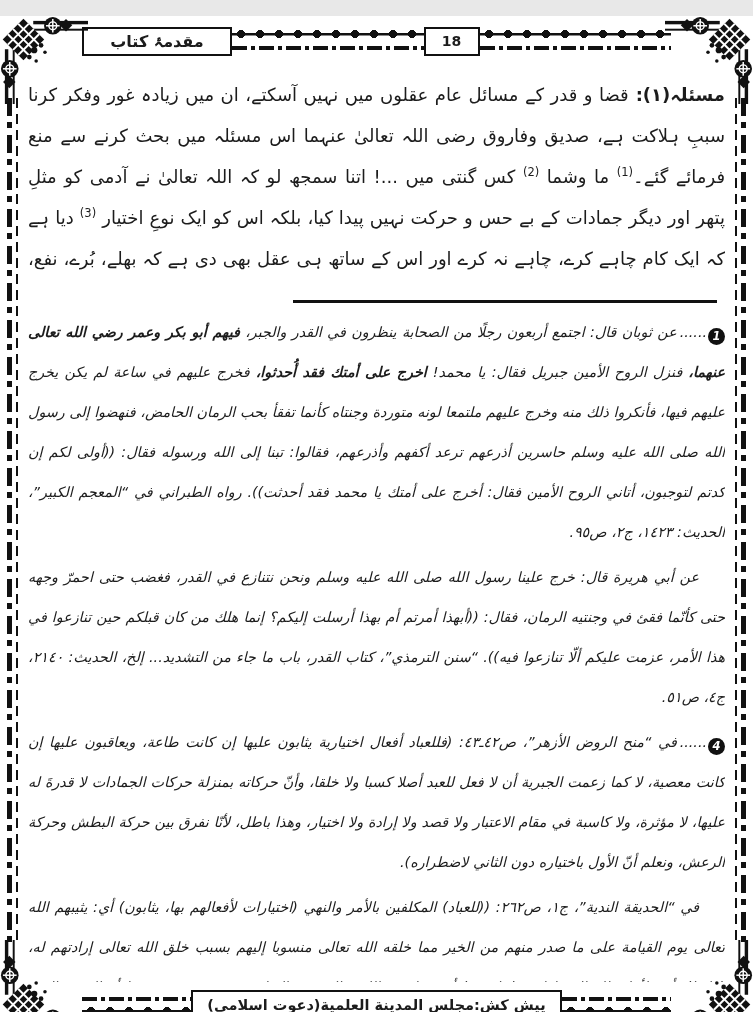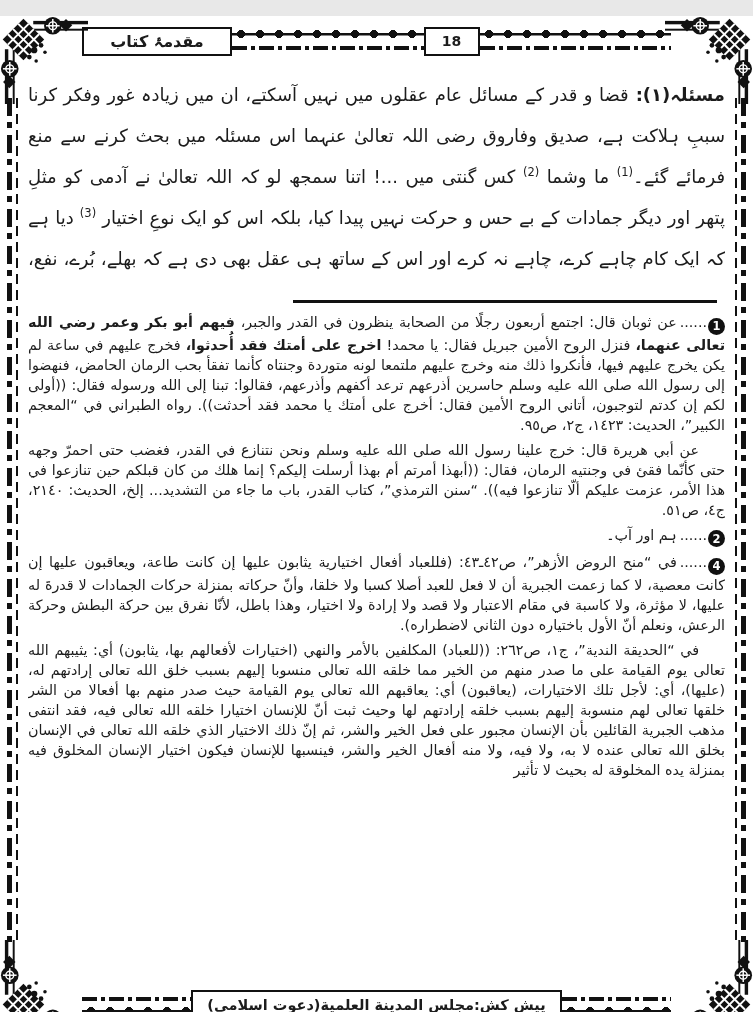--- a/index.html
+++ b/index.html
@@ -50,22 +50,23 @@
   .body-text{
     position:absolute;top:58px;right:28px;left:28px;height:207px;
     direction:rtl;text-align:justify;text-align-last:justify;
     font-size:18px;line-height:41px;overflow:hidden;
   }
   sup.ref{font-size:11.5px;line-height:0;vertical-align:7px;font-weight:normal;}
   
   .fn-sep{position:absolute;top:284px;right:36px;width:424px;height:3px;background:#111;}
   .footnotes{
     position:absolute;top:296px;right:28px;left:28px;bottom:46px;
-    direction:rtl;text-align:justify;font-size:14.3px;line-height:20px;
+    direction:rtl;text-align:justify;font-size:14.3px;line-height:40px;
     overflow:hidden;
+    font-style:italic;
   }
   .fn-para{margin:0 0 5px 0;}
   .fn-cont{text-indent:26px;}
   .fn-marker{
     display:inline-flex;width:17px;height:17px;border-radius:50%;
     background:#111;color:#fff;font-size:11.5px;font-weight:bold;
     align-items:center;justify-content:center;vertical-align:-3px;
     margin-left:1px;
   }
   .fn-dots{letter-spacing:1px;margin-left:3px;}
@@ -142,21 +143,20 @@
     <div class="bead-line"></div>
   </div>
 
   <div class="body-text"><span class="b">مسئلہ(۱):  </span><span>قضا و قدر کے مسائل عام عقلوں میں نہیں آسکتے، ان میں زیادہ غور وفکر کرنا سببِ ہلاکت ہے، صدیق وفاروق رضی اللہ تعالیٰ عنہما اس مسئلہ میں بحث کرنے سے منع فرمائے گئے۔</span><sup class="ref">(1)</sup><span> ما وشما </span><sup class="ref">(2)</sup><span> کس گنتی میں ...! اتنا سمجھ لو کہ اللہ تعالیٰ نے آدمی کو مثلِ پتھر اور دیگر جمادات کے بے حس و حرکت نہیں پیدا کیا، بلکہ اس کو ایک نوعِ اختیار </span><sup class="ref">(3)</sup><span> دیا ہے کہ ایک کام چاہے کرے، چاہے نہ کرے اور اس کے ساتھ ہی عقل بھی دی ہے کہ بھلے، بُرے، نفع، نقصان کو پہچان سکے اور ہر قسم کے سامان اور اسباب مہیا کر دیے ہیں، کہ جب کوئی کام کرنا چاہتا ہے اُسی قسم کے سامان مہیّا ہو جاتے ہیں اور اسی بنا پر اُس پر مؤاخذہ ہے۔ </span></div>
 
   <div class="fn-sep"></div>
 
   <div class="footnotes">
       <div class="fn-para"><span class="fn-marker">1</span><span class="fn-dots">......</span><span>عن ثوبان قال: اجتمع أربعون رجلًا من الصحابة ينظرون في القدر والجبر، </span><span class="b">فيهم أبو بكر وعمر رضي الله تعالى عنهما،</span><span> فنزل الروح الأمين جبريل فقال: يا محمد! </span><span class="b">اخرج على أمتك فقد أُحدثوا،</span><span> فخرج عليهم في ساعة لم يكن يخرج عليهم فيها، فأنكروا ذلك منه وخرج عليهم ملتمعا لونه متوردة وجنتاه كأنما تفقأ بحب الرمان الحامض، فنهضوا إلى رسول الله صلى الله عليه وسلم حاسرين أذرعهم ترعد أكفهم وأذرعهم، فقالوا: تبنا إلى الله ورسوله فقال: ((أولى لكم إن كدتم لتوجبون، أتاني الروح الأمين فقال: أخرج على أمتك يا محمد فقد أحدثت)). رواه الطبراني في “المعجم الكبير”، الحديث: ١٤٢٣، ج٢، ص٩٥.</span></div>
       <div class="fn-para fn-cont"><span>عن أبي هريرة قال: خرج علينا رسول الله صلى الله عليه وسلم ونحن نتنازع في القدر، فغضب حتى احمرّ وجهه حتى كأنّما فقئ في وجنتيه الرمان، فقال: ((أبهذا أمرتم أم بهذا أرسلت إليكم؟ إنما هلك من كان قبلكم حين تنازعوا في هذا الأمر، عزمت عليكم ألّا تنازعوا فيه)). “سنن الترمذي”، كتاب القدر، باب ما جاء من التشديد... إلخ، الحديث: ٢١٤٠، ج٤، ص٥١.</span></div>
-      <div class="fn-para"><span class="fn-marker">2</span><span class="fn-dots">......</span><span>ہم اور آپ۔</span></div>
       <div class="fn-para"><span class="fn-marker">4</span><span class="fn-dots">......</span><span>في “منح الروض الأزهر”، ص٤٢ـ٤٣: (فللعباد أفعال اختيارية يثابون عليها إن كانت طاعة، ويعاقبون عليها إن كانت معصية، لا كما زعمت الجبرية أن لا فعل للعبد أصلا كسبا ولا خلقا، وأنّ حركاته بمنزلة حركات الجمادات لا قدرةَ له عليها، لا مؤثرة، ولا كاسبة في مقام الاعتبار ولا قصد ولا إرادة ولا اختيار، وهذا باطل، لأنّا نفرق بين حركة البطش وحركة الرعش، ونعلم أنّ الأول باختياره دون الثاني لاضطراره).</span></div>
       <div class="fn-para fn-cont"><span>في “الحديقة الندية”، ج١، ص٢٦٢: ((للعباد) المكلفين بالأمر والنهي (اختيارات لأفعالهم بها، يثابون) أي: يثيبهم الله تعالى يوم القيامة على ما صدر منهم من الخير مما خلقه الله تعالى منسوبا إليهم بسبب خلق الله تعالى إرادتهم له، (عليها)، أي: لأجل تلك الاختيارات، (يعاقبون) أي: يعاقبهم الله تعالى يوم القيامة حيث صدر منهم بها أفعالا من الشر خلقها تعالى لهم منسوبة إليهم بسبب خلقه إرادتهم لها وحيث ثبت أنّ للإنسان اختيارا خلقه الله تعالى فيه، فقد انتفى مذهب الجبرية القائلين بأن الإنسان مجبور على فعل الخير والشر، ثم إنّ ذلك الاختيار الذي خلقه الله تعالى في الإنسان بخلق الله تعالى عنده لا به، ولا فيه، ولا منه أفعال الخير والشر، فينسبها للإنسان فيكون اختيار الإنسان المخلوق فيه بمنزلة يده المخلوقة له بحيث لا تأثير</span></div>
     </div>
 
   <div class="band footer-band">
     <div class="bead-line flip"></div>
     <div class="h-box f-box">
         <span>پیش کش: </span>
         <span class="b">مجلس المدینة العلمیة</span>
         <span>(دعوت اسلامی)</span>

